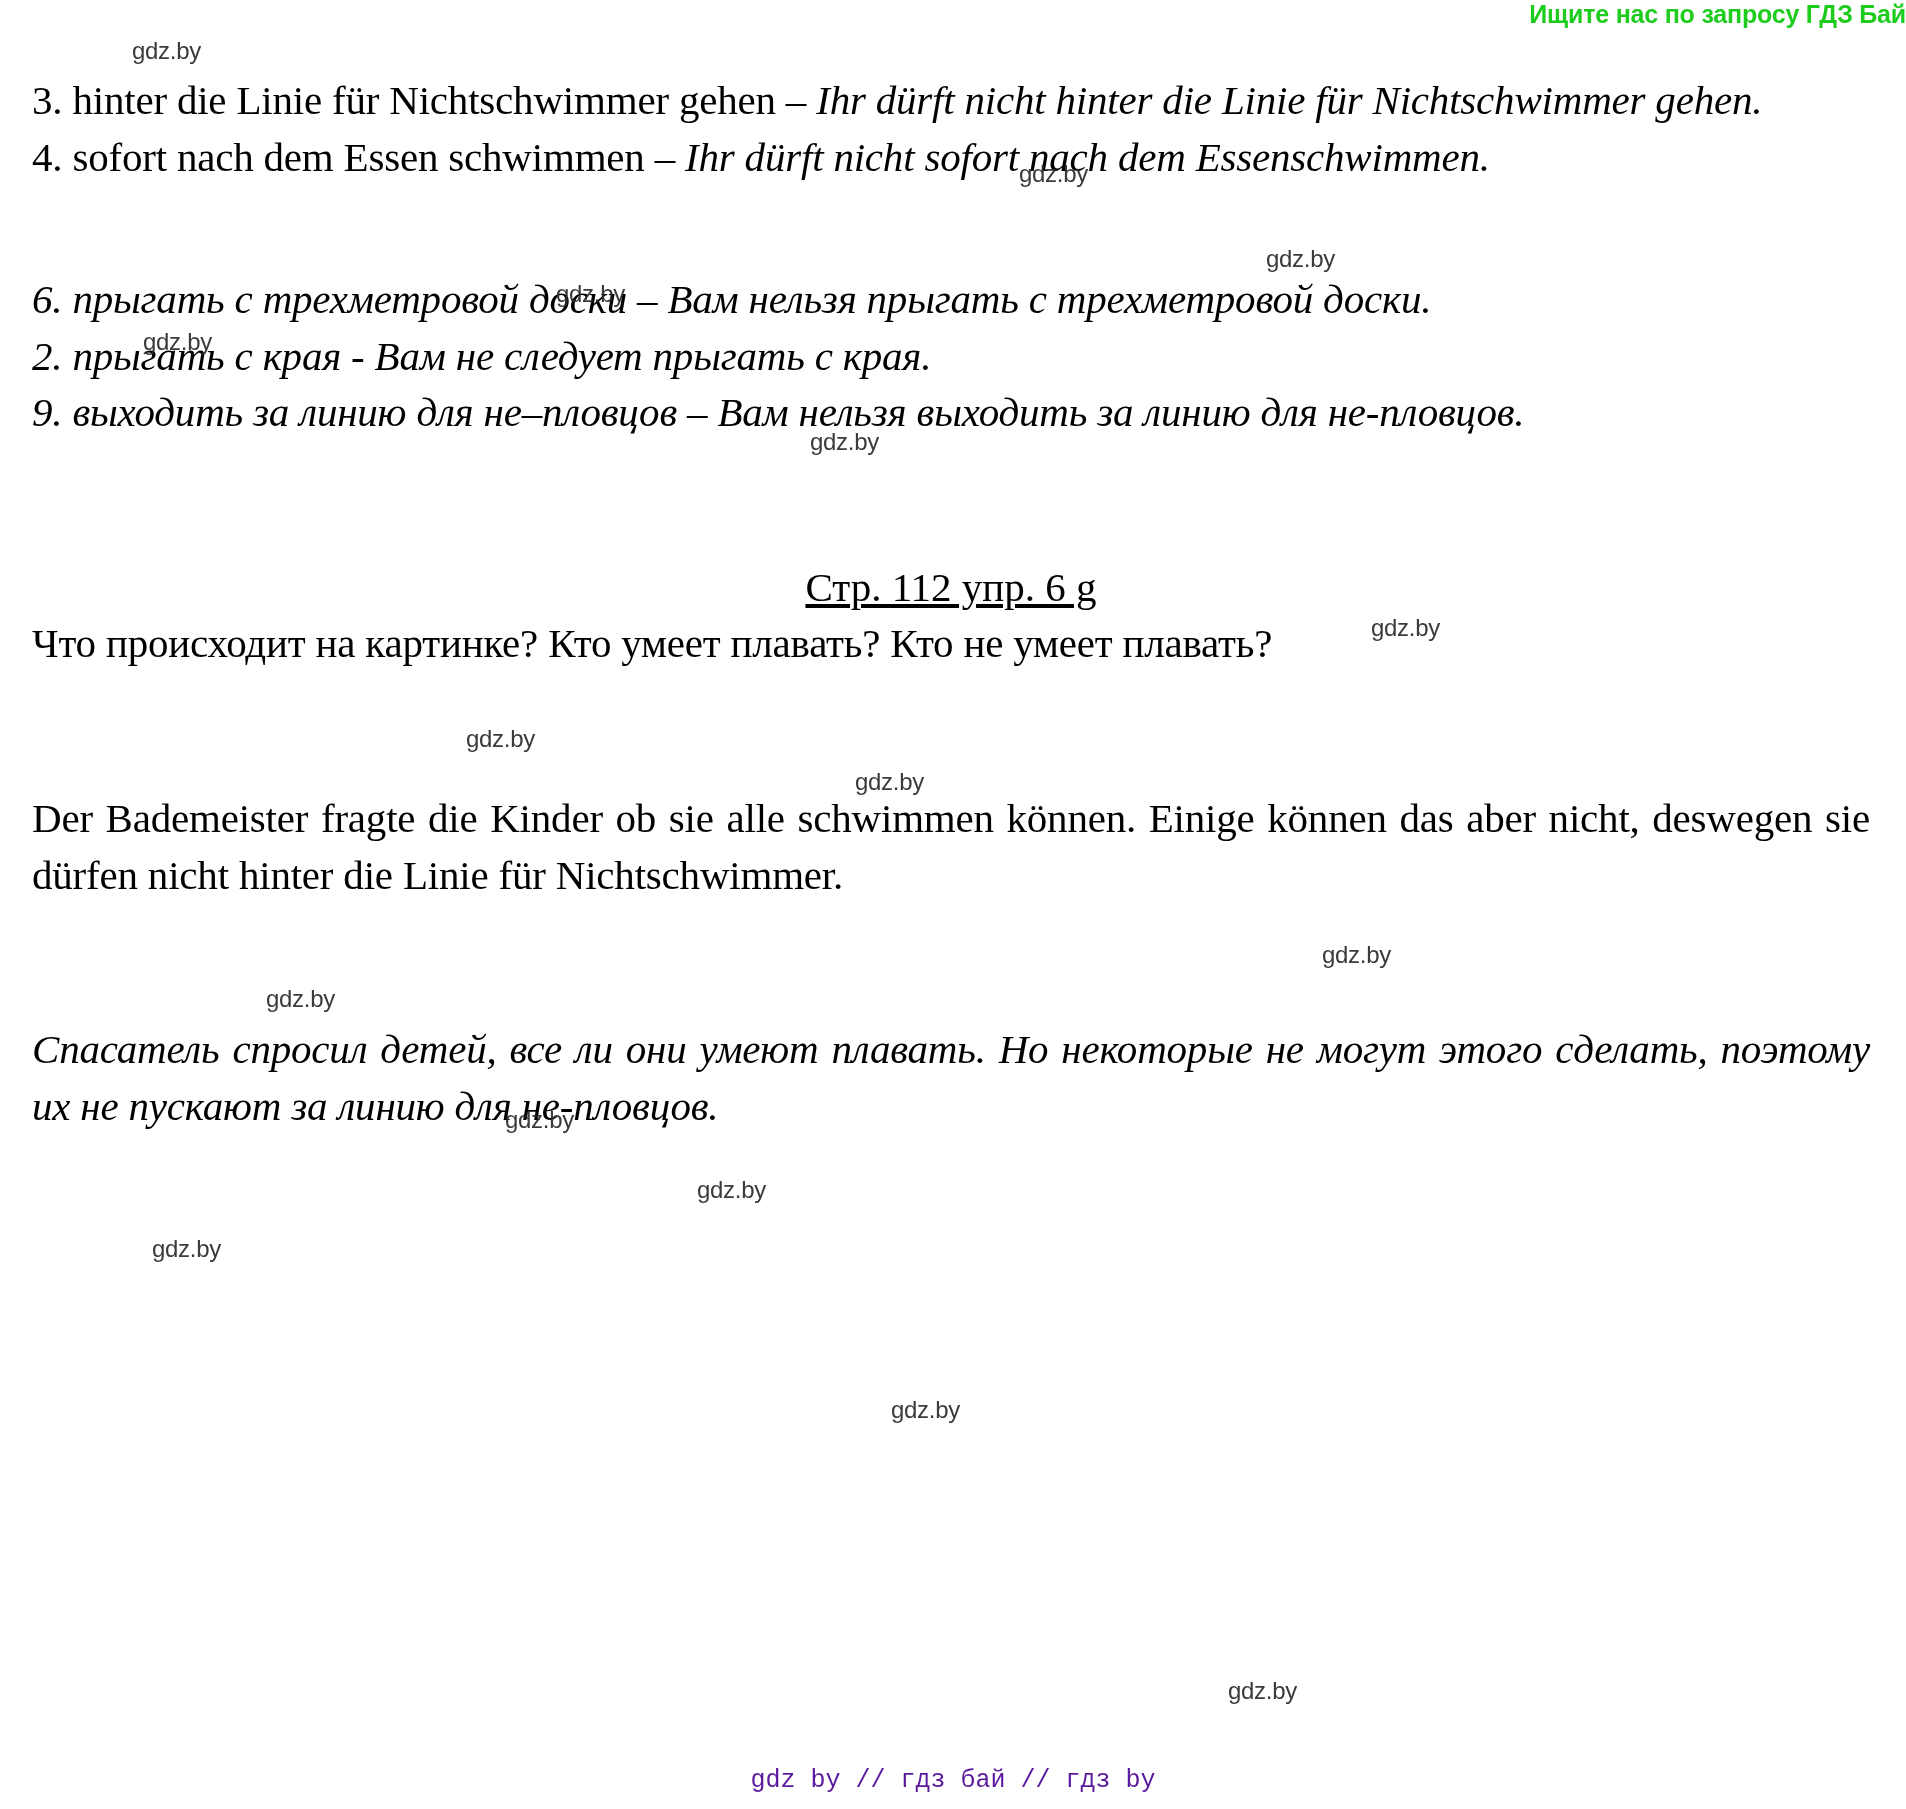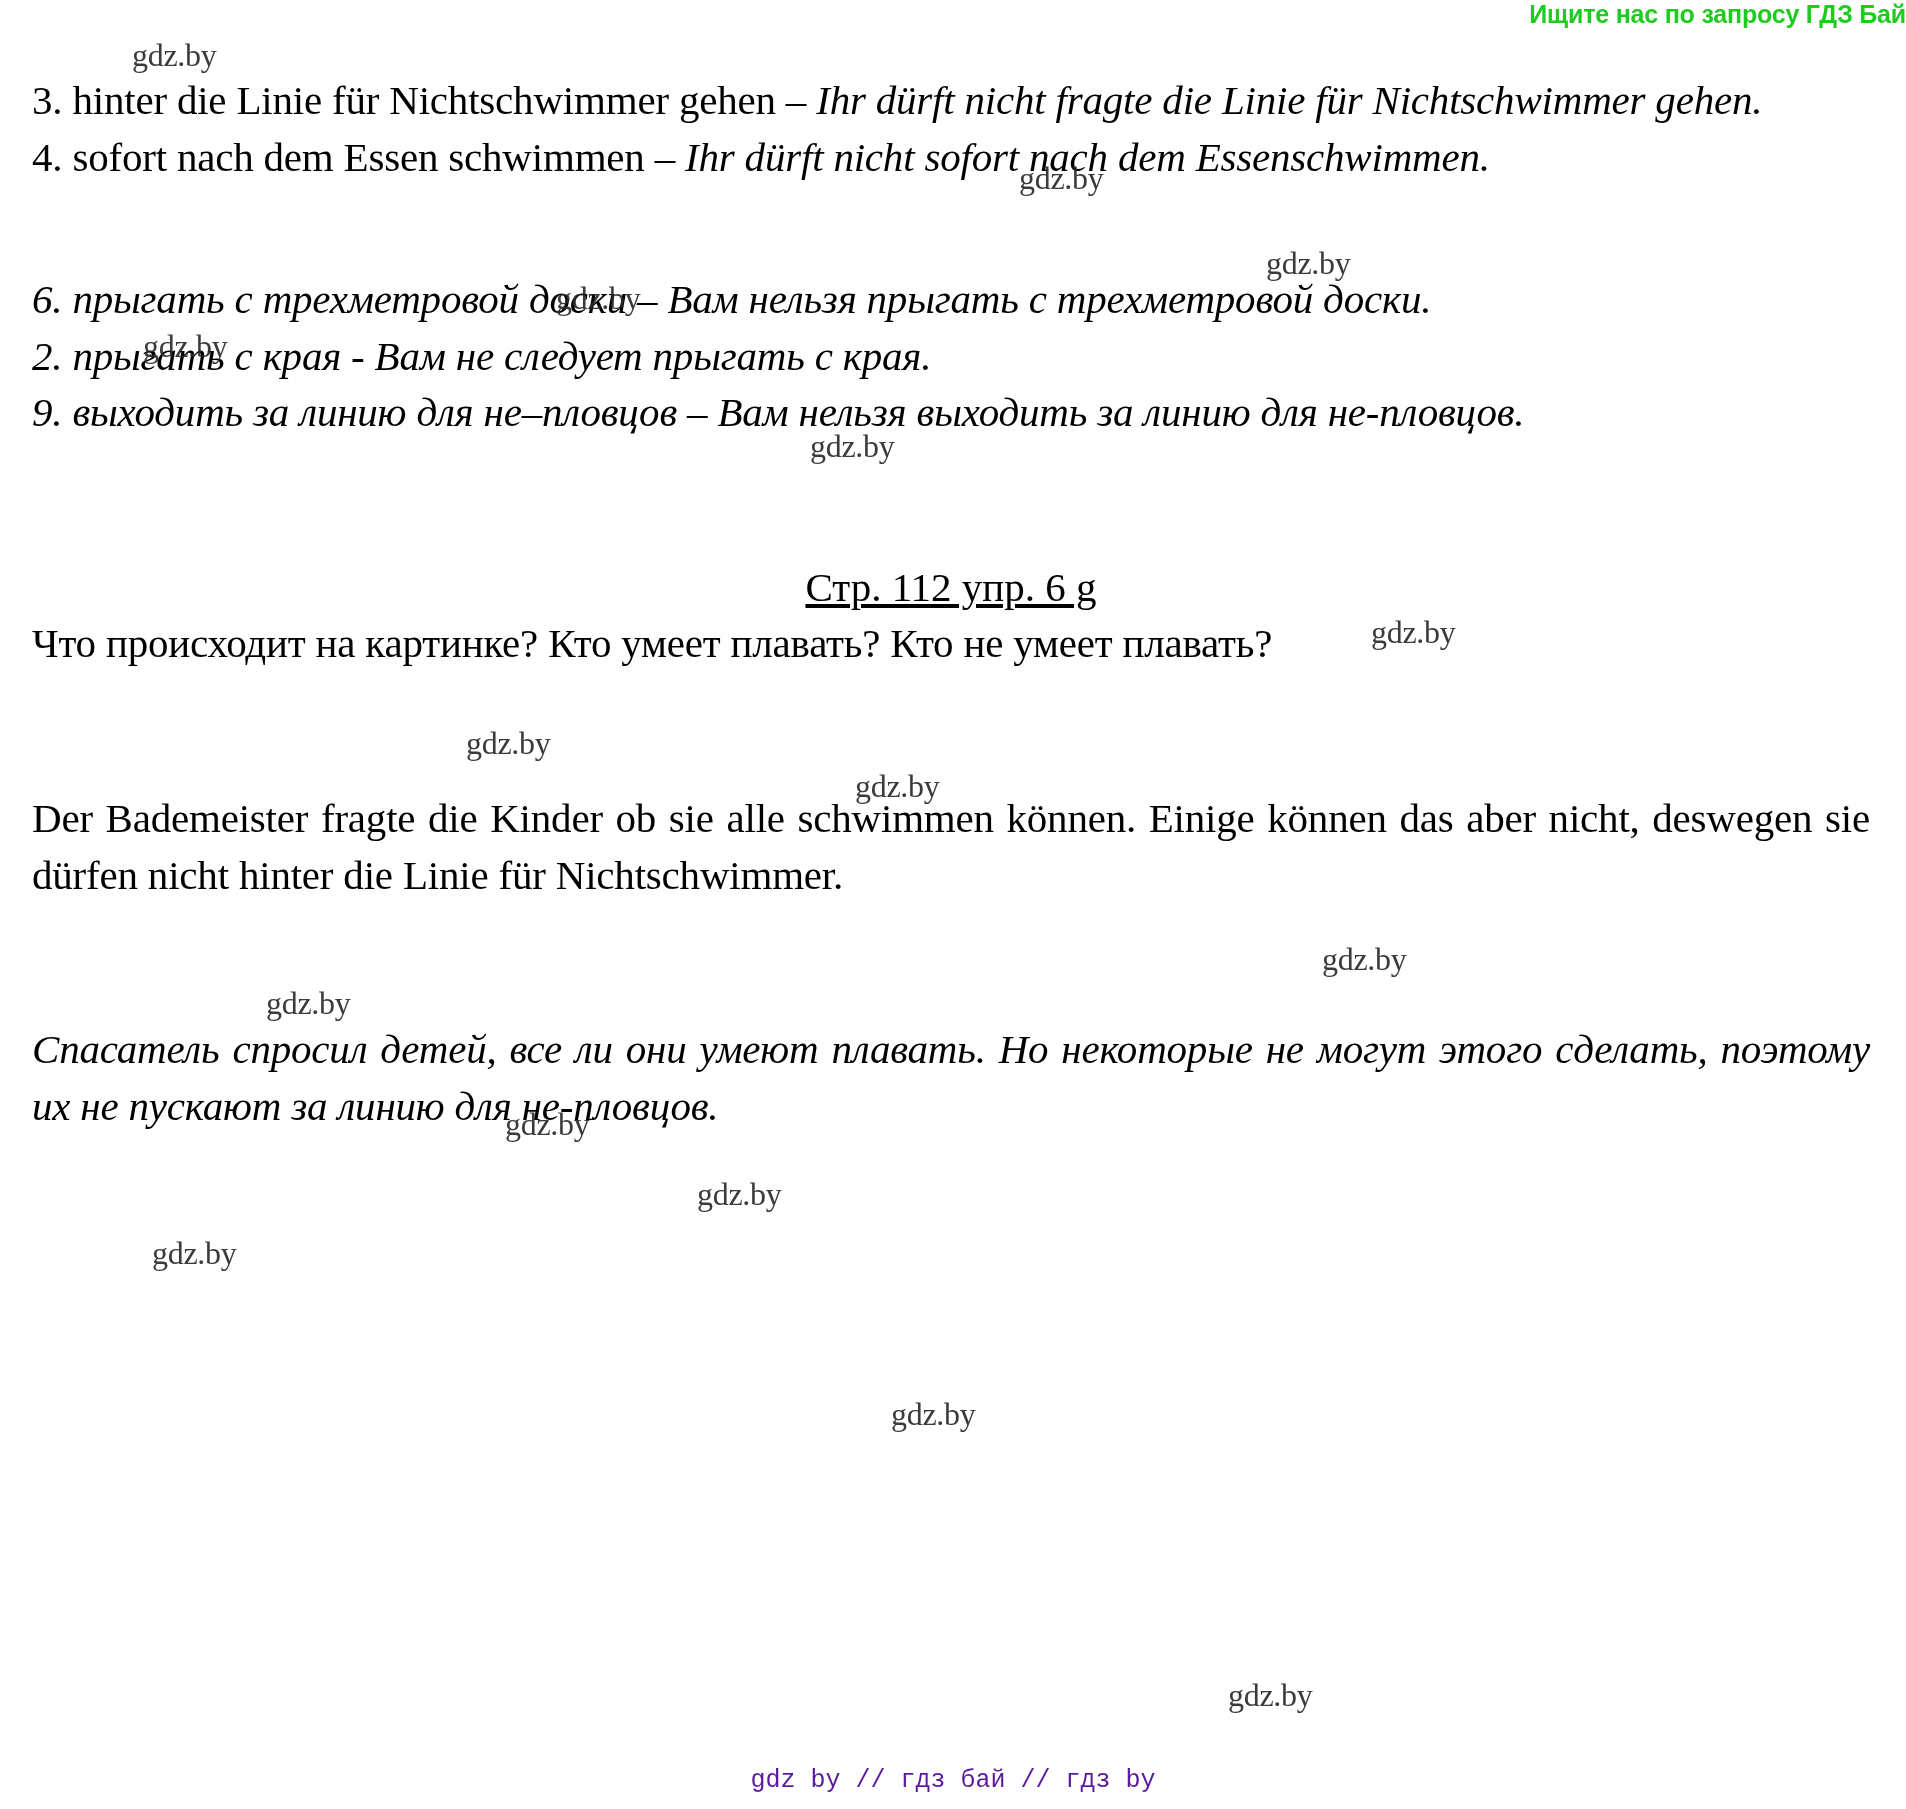--- a/index.html
+++ b/index.html
@@ -63,22 +63,22 @@
     margin: 0;
     font-size: 41px;
     line-height: 1.38;
     text-align: center;
     text-decoration: underline;
   }
 
   
   .wm {
     position: absolute;
-    font-family: Liberation Serif, serif;
-    font-size: 32px;
+    font-family: Liberation Sans, sans-serif;
+    font-size: 24px;
     color: #2b2b2b;
     opacity: 0.92;
     white-space: nowrap;
     pointer-events: none;
     letter-spacing: -0.3px;
   }
 
   
   .footer {
     position: absolute;
@@ -94,21 +94,21 @@
 </style>
 </head>
 <body>
 
 <div id="page">
 
   <div class="banner">Ищите нас по запросу ГДЗ Бай</div>
 
   <div class="content">
 
-    <p class="para"><span>3. hinter die Linie für Nichtschwimmer gehen – </span><span class="it">Ihr dürft nicht fragte die Linie für Nichtschwimmer gehen.</span></p>
+    <p class="para"><span>3. hinter die Linie für Nichtschwimmer gehen – </span><span class="it">Ihr dürft nicht hinter die Linie für Nichtschwimmer gehen.</span></p>
 
     <p class="para"><span>4. sofort nach dem Essen schwimmen – </span><span class="it">Ihr dürft nicht sofort nach dem Essenschwimmen.</span></p>
 
     <div class="gap-md"></div>
 
     <p class="para ru">6. прыгать с трехметровой доски – Вам нельзя прыгать с трехметровой доски.</p>
 
     <p class="para ru last-left">2. прыгать с края - Вам не следует прыгать с края.</p>
 
     <p class="para ru">9. выходить за линию для не–пловцов – Вам нельзя выходить за линию для не-пловцов.</p>

